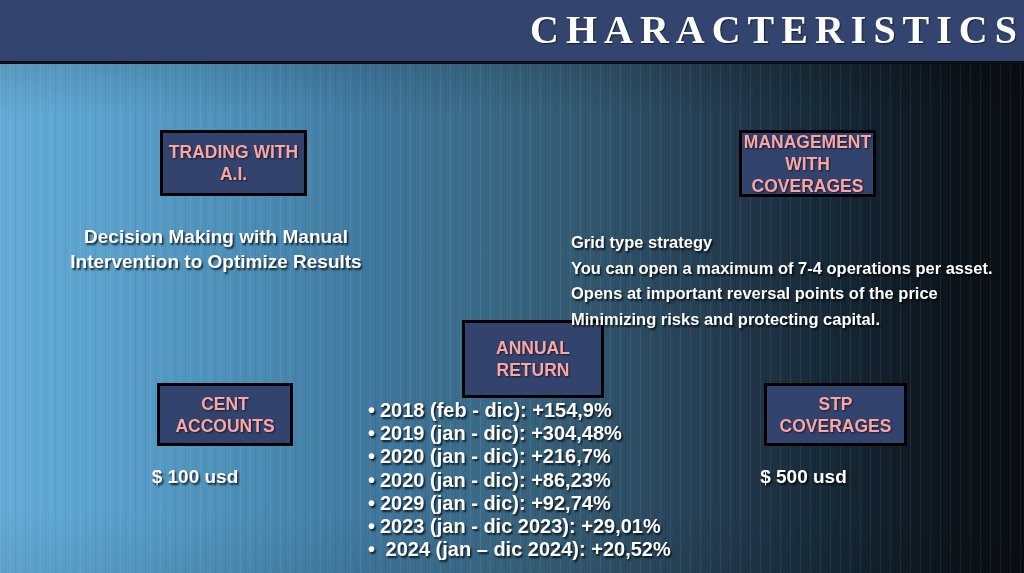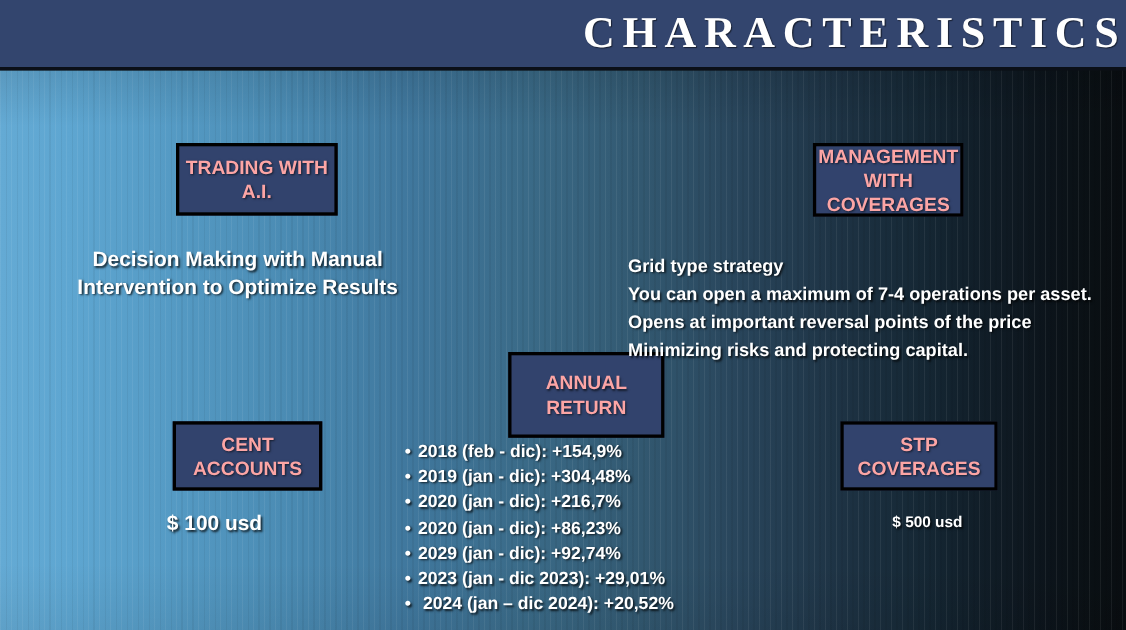--- a/index.html
+++ b/index.html
@@ -154,34 +154,34 @@
     font-size: 16.5px;
     line-height: 25.5px;
   }
   #txt-cent-amount {
     left: 121px; top: 466px; width: 148px;
     text-align: center;
     font-size: 19px;
   }
   #txt-stp-amount {
     left: 732px; top: 466px; width: 143px;
-    text-align: right;
-    font-size: 14px;
+    text-align: center;
+    font-size: 19px;
   }
 
   #returns-list {
     position: absolute;
     left: 368px; top: 399px; width: 330px;
     margin: 0; padding: 0;
     list-style: none;
   }
   #returns-list li {
     color: #ffffff;
     font-weight: bold;
-    font-size: 16px;
+    font-size: 20px;
     line-height: 23.2px;
     text-shadow: 1.5px 1.5px 2px rgba(0,0,0,0.75);
     white-space: pre;
   }
   #returns-list li::before {
     content: "\2022";
     display: inline-block;
     width: 12px;
   }
 </style>

